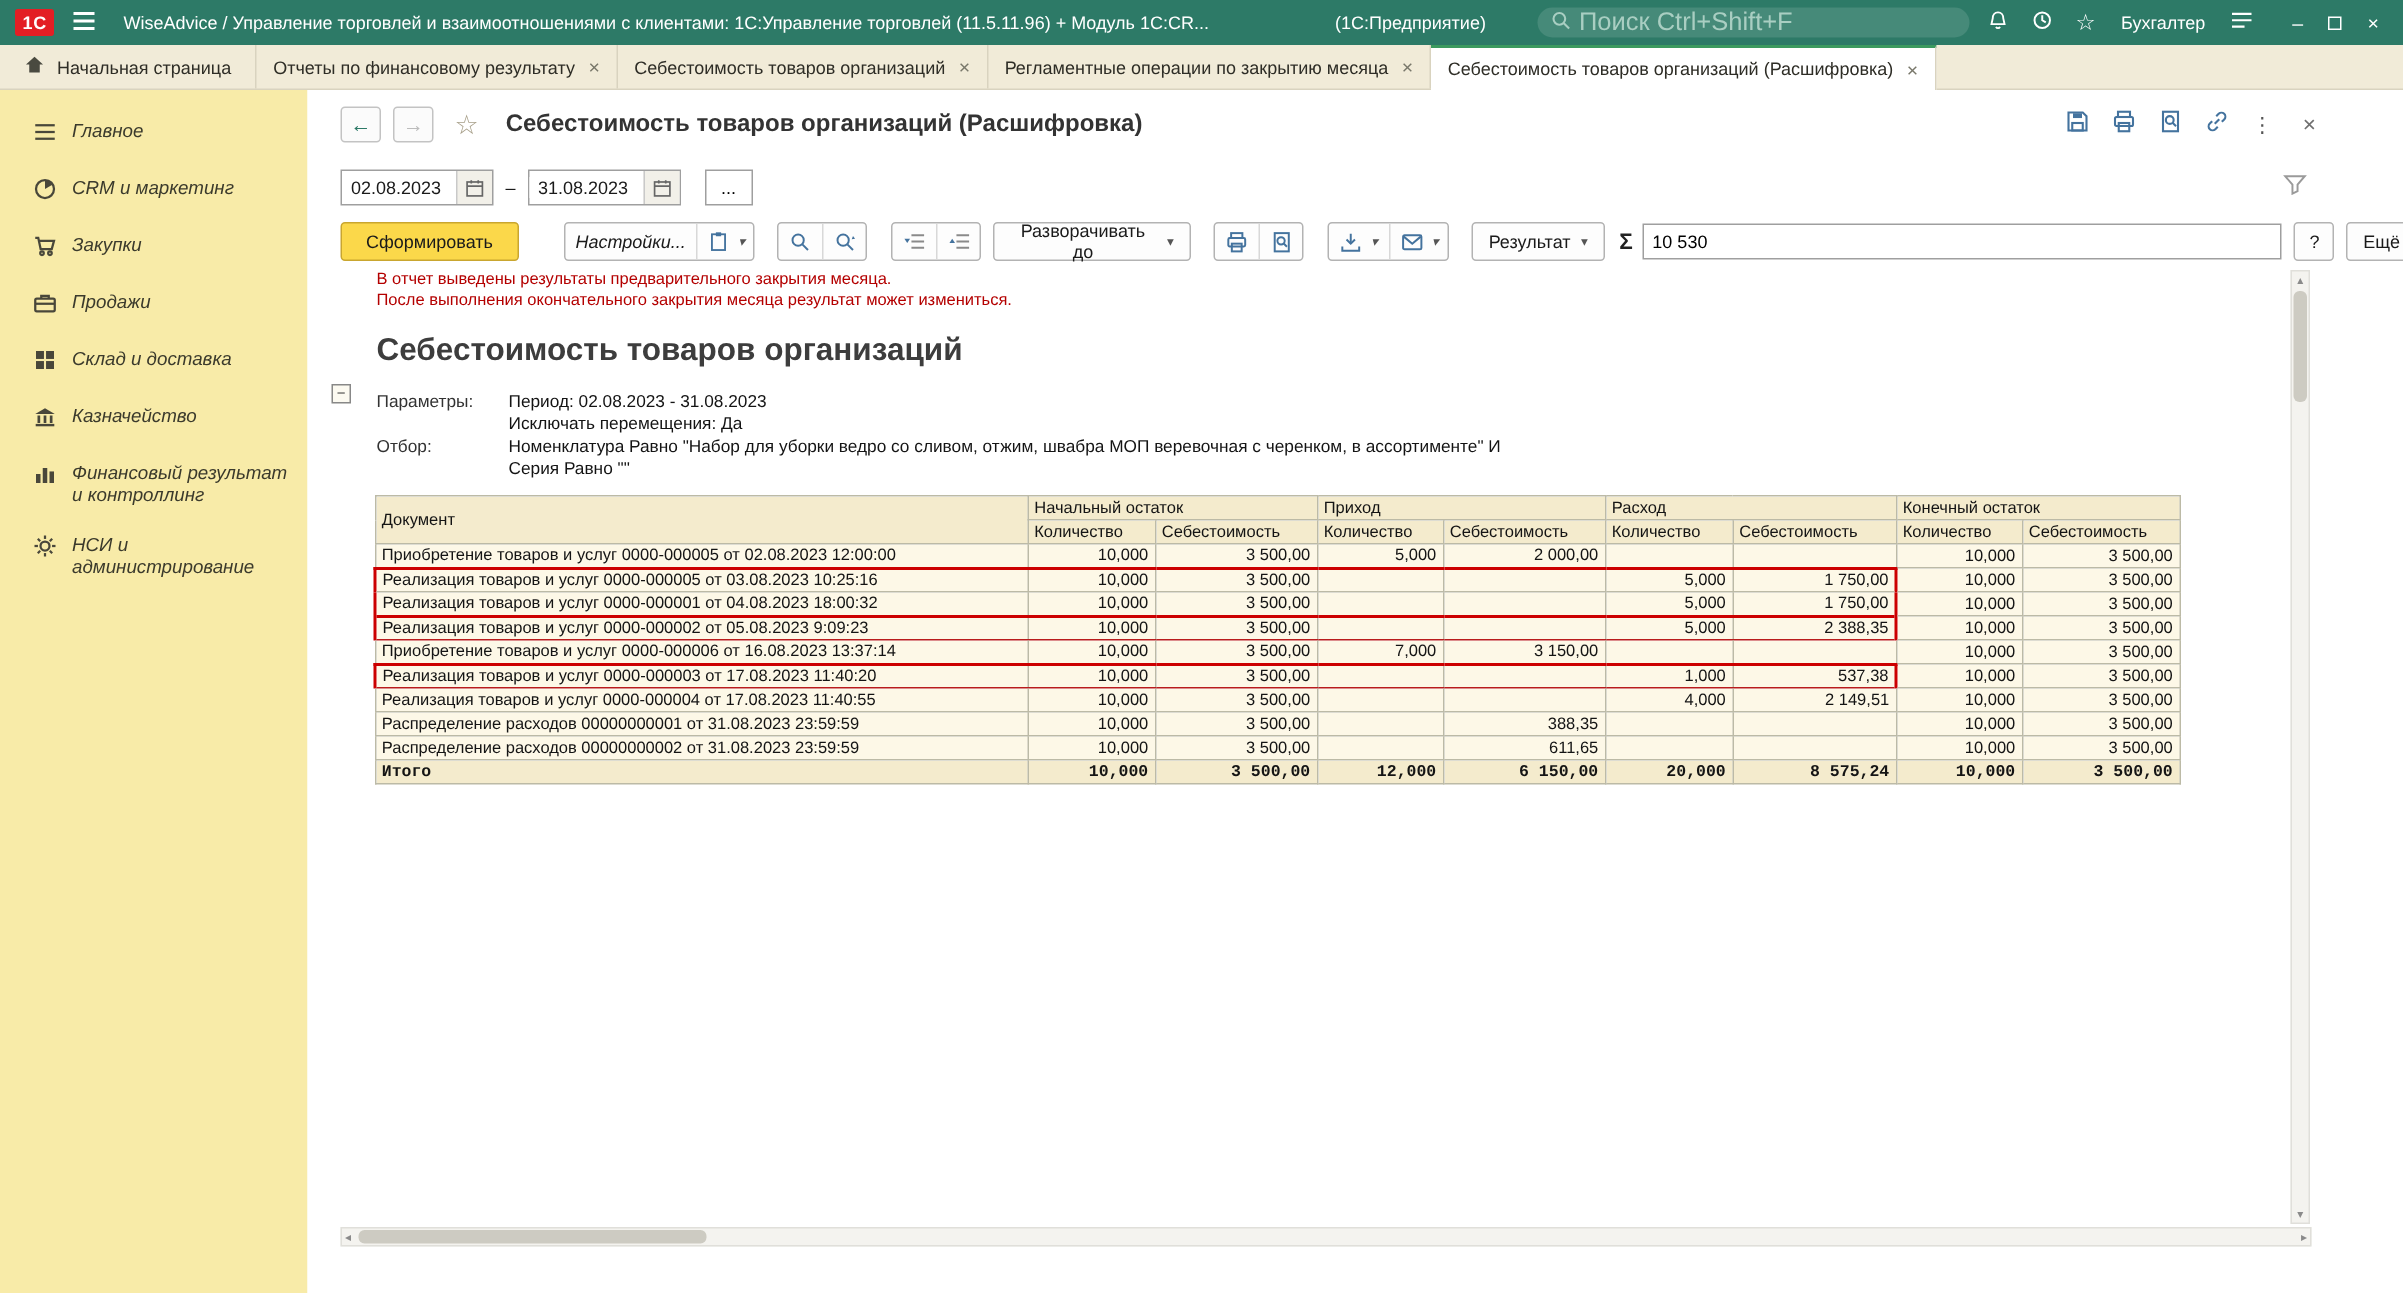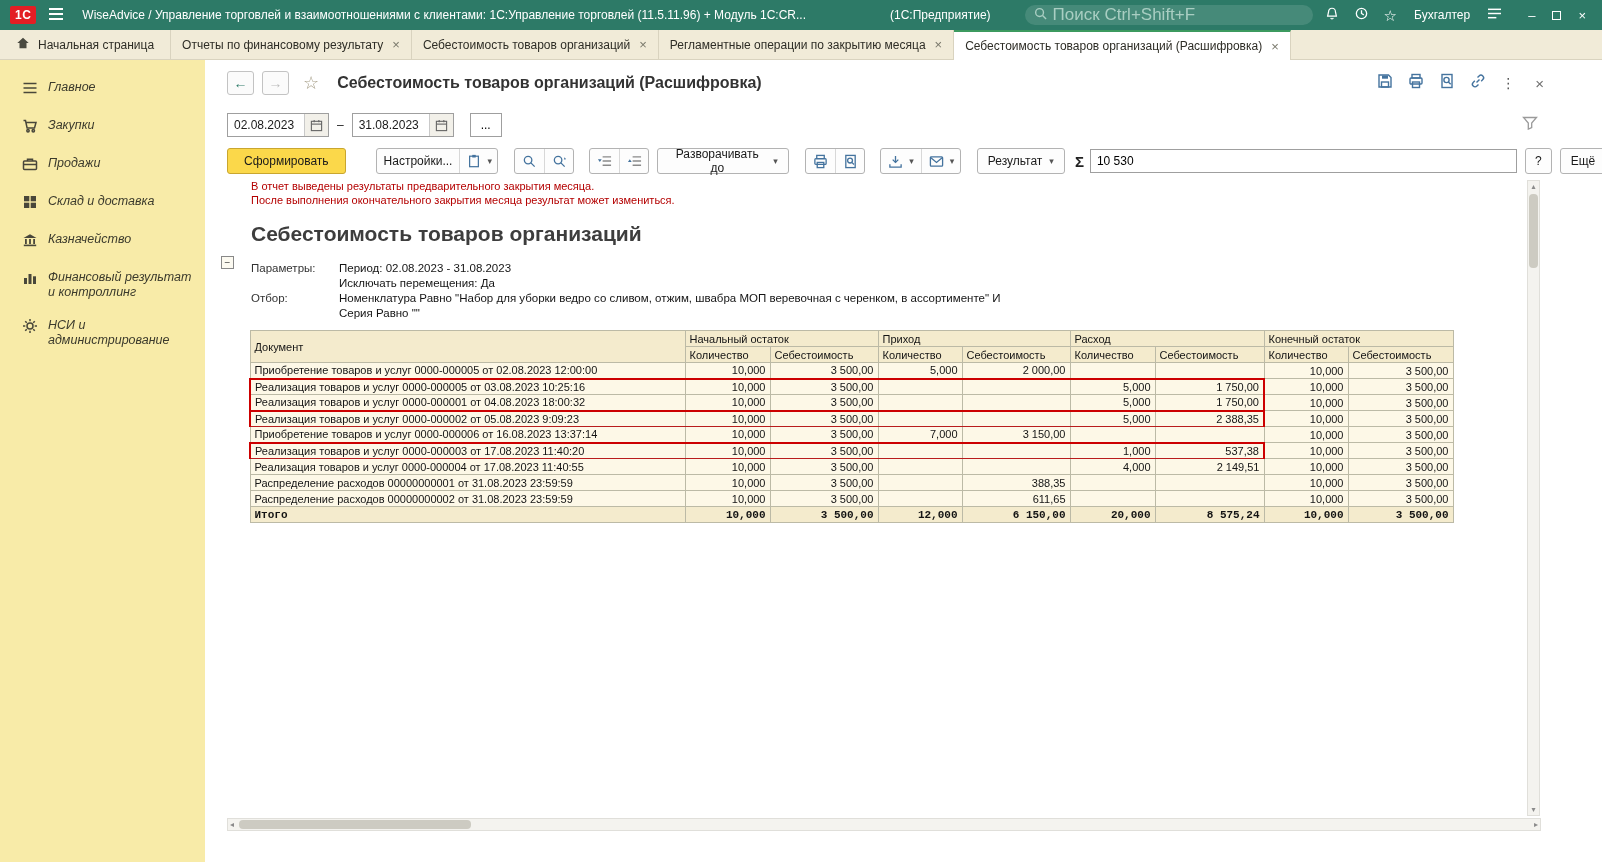--- a/index.html
+++ b/index.html
@@ -67,21 +67,21 @@
   .dots-btn { margin-left:8px; width:32px; height:24px; border:1px solid #9f9f9f; background:#fff; font-size:12px; }
   .filter-funnel { position:absolute; right:64px; top:56px; }
 
   .toolbar { position:absolute; left:22px; top:86px; height:30px; display:flex; align-items:center; font-size:12px; }
   .btn { height:26px; border:1px solid #b3b3b3; border-radius:3px; background:#fdfdfd; font-size:12px;
          color:#1a1a1a; padding:0 10px; display:flex; align-items:center; gap:5px; }
   .btn.yellow { background:#fbd84a; border-color:#c9a62f; padding:0 16px; margin-right:30px; }
   .btn-group { display:flex; align-items:stretch; height:26px; border:1px solid #b3b3b3; border-radius:3px;
                background:#fdfdfd; overflow:hidden; }
   .btn-group > button { display:flex; align-items:center; padding:0 7px; border:none; background:transparent;
-                        font-size:12px; color:#1a1a1a; gap:4px; }
+                        font-size:12px; color:#1a1a1a; gap:4px;font-style:italic; }
   .btn-group > button + button { border-left:1px solid #d8d8d8; }
   .arrow { font-size:9px; color:#555; margin-left:2px; }
   .gap-s { width:8px; } .gap-m { width:16px; }
   .sigma { font-size:15px; font-weight:bold; margin:0 6px 0 10px; color:#222; }
   .sum-input { width:434px; height:24px; border:1px solid #9f9f9f; font-size:12px; padding:0 6px; }
   .q-btn { width:27px; justify-content:center; margin-left:8px; }
   .more-btn { margin-left:8px; }
   .ticon { stroke:#44739e; fill:none; stroke-width:1.4; }
   .gicon { stroke:#8a8a8a; fill:none; stroke-width:1.4; }
 
@@ -208,20 +208,27 @@
           <g class="sicon">
             <line x1="1.5" y1="3.5" x2="14.5" y2="3.5"></line>
             <line x1="1.5" y1="8" x2="14.5" y2="8"></line>
             <line x1="1.5" y1="12.5" x2="14.5" y2="12.5"></line>
           </g>
         </svg></span>
     <span>Главное</span>
   </div>
   <div class="side-item">
     <span><svg width="16" height="16" viewBox="0 0 16 16">
+          <circle class="sicon" cx="8" cy="8" r="6"></circle>
+          <path class="sicon-f" d="M8 8V2a6 6 0 015.2 3z"></path>
+        </svg></span>
+    <span>CRM и маркетинг</span>
+  </div>
+  <div class="side-item">
+    <span><svg width="16" height="16" viewBox="0 0 16 16">
           <g class="sicon">
             <path d="M1.5 2.5h2l1.6 7.5h7.4l1.5-5.5H4.4"></path>
             <circle cx="6" cy="12.8" r="1.2"></circle>
             <circle cx="11.3" cy="12.8" r="1.2"></circle>
           </g>
         </svg></span>
     <span>Закупки</span>
   </div>
   <div class="side-item">
     <span><svg width="16" height="16" viewBox="0 0 16 16">

